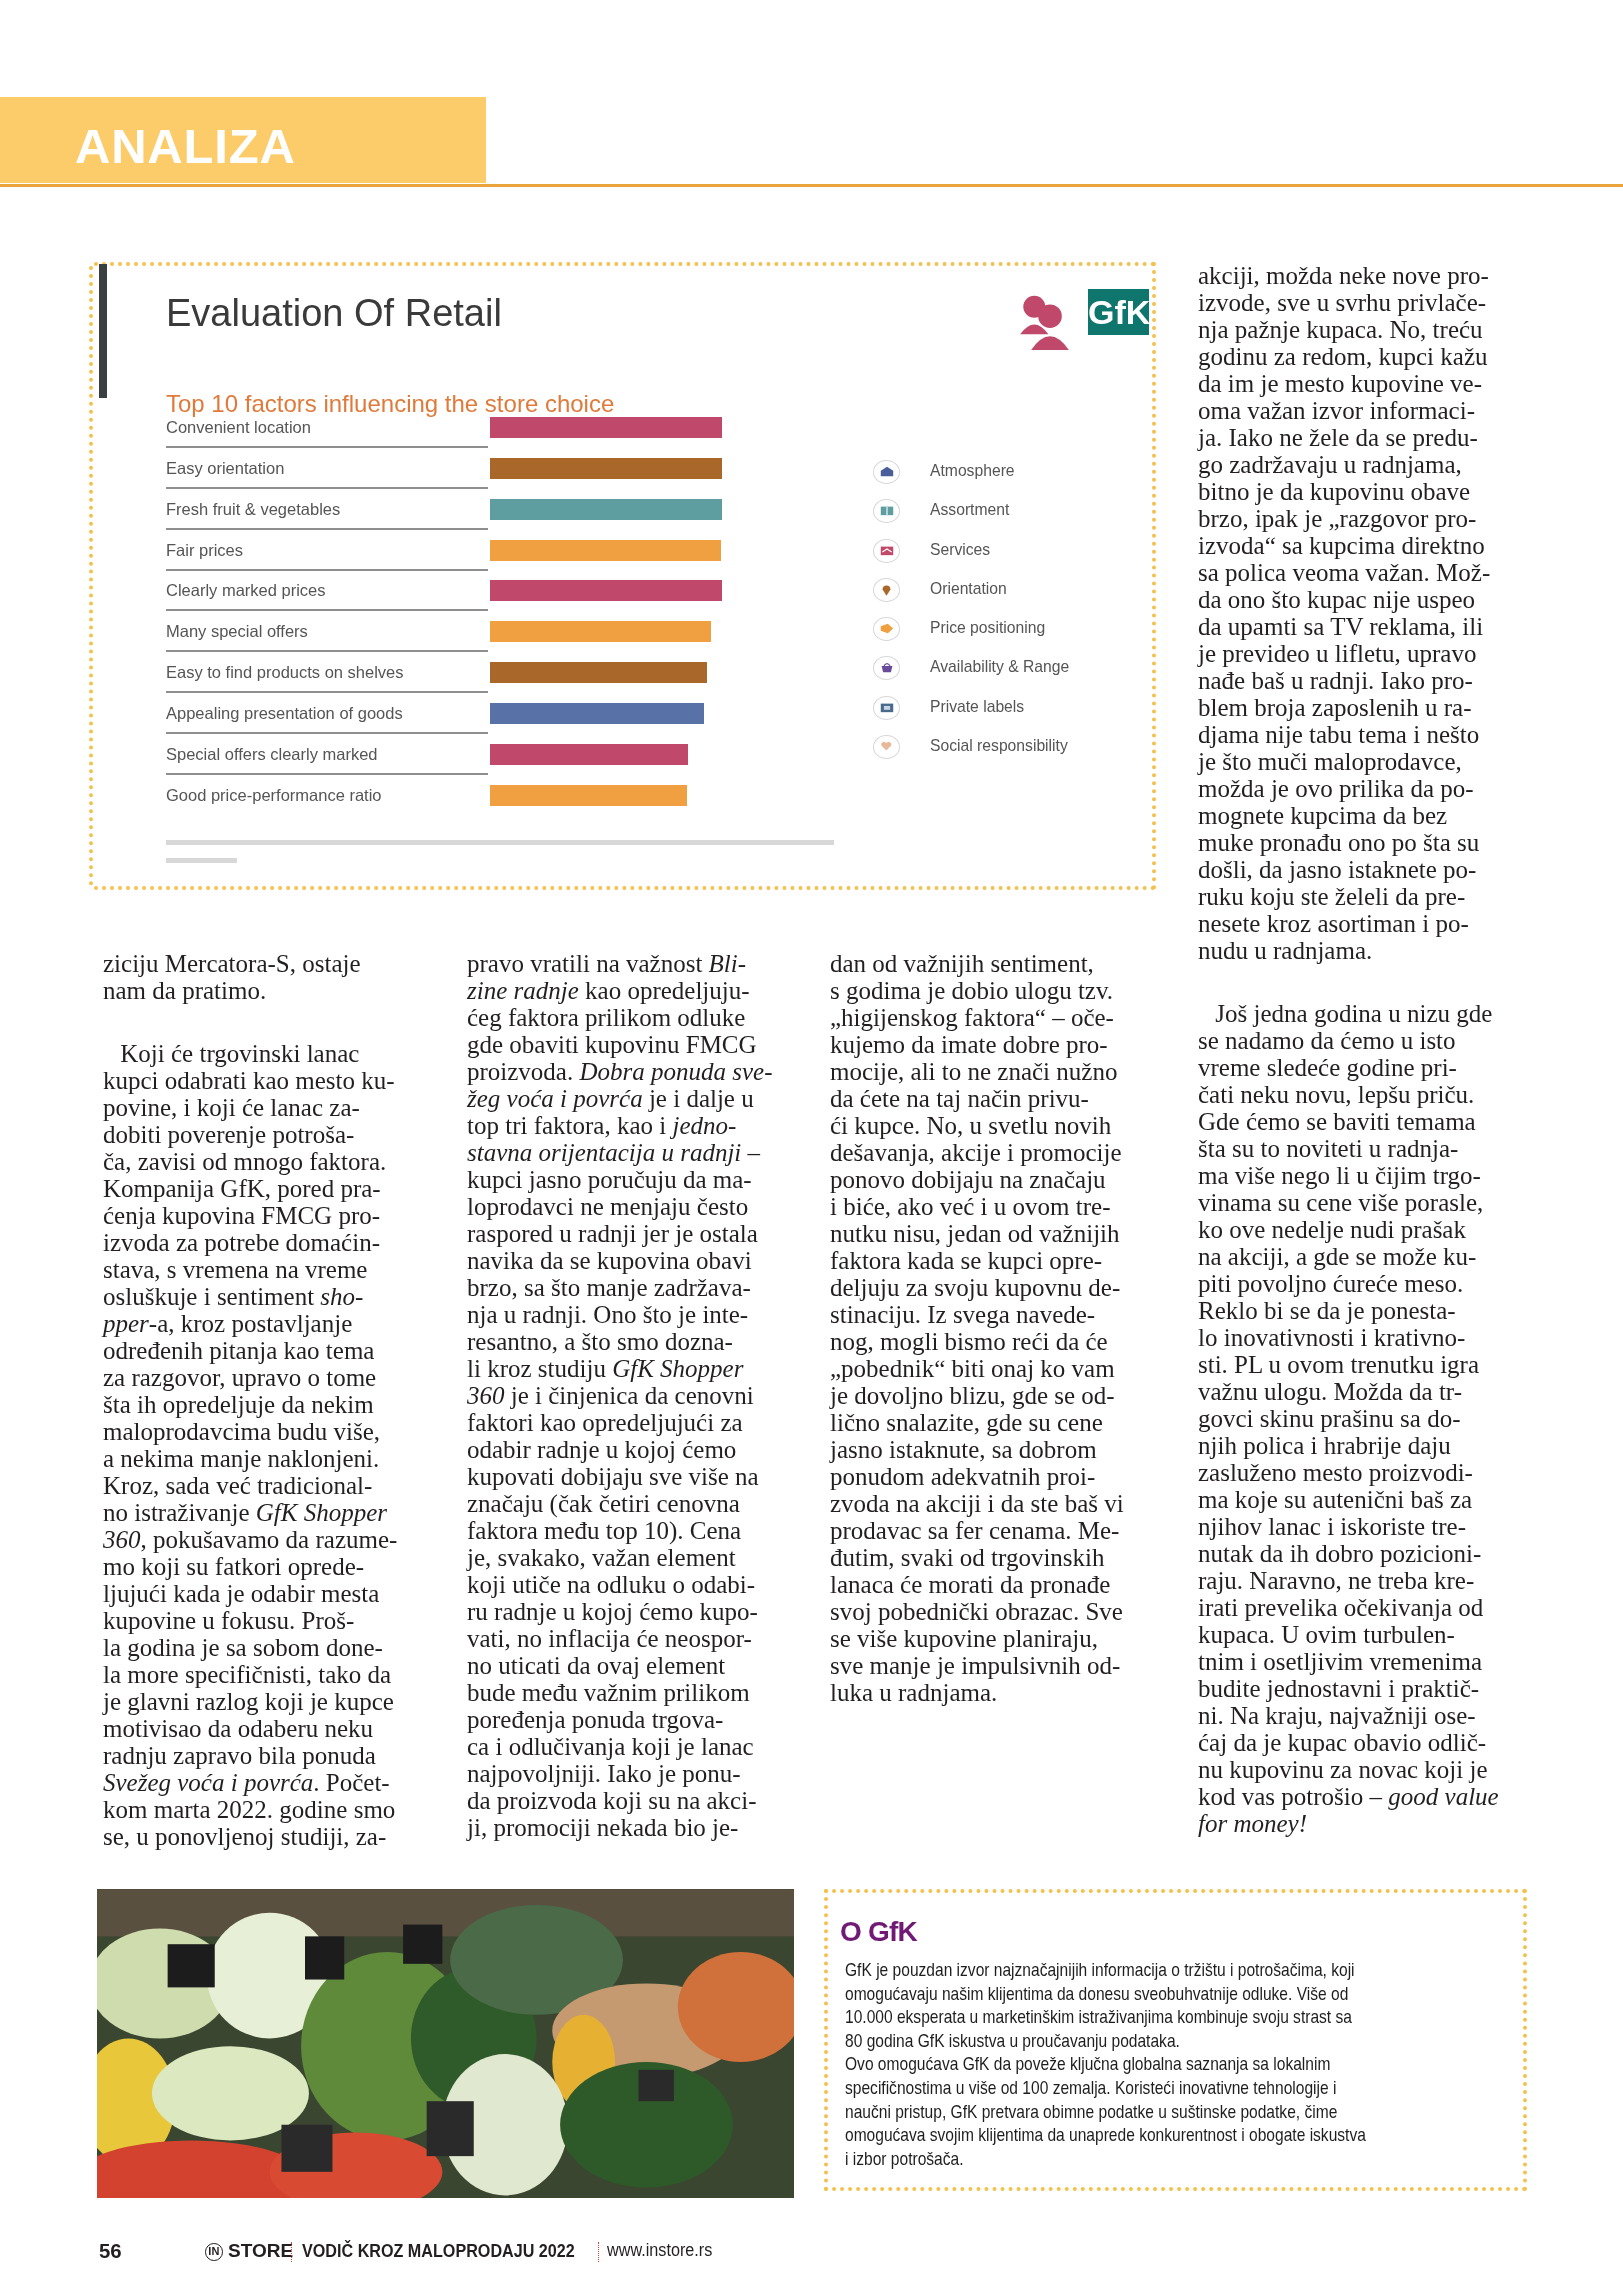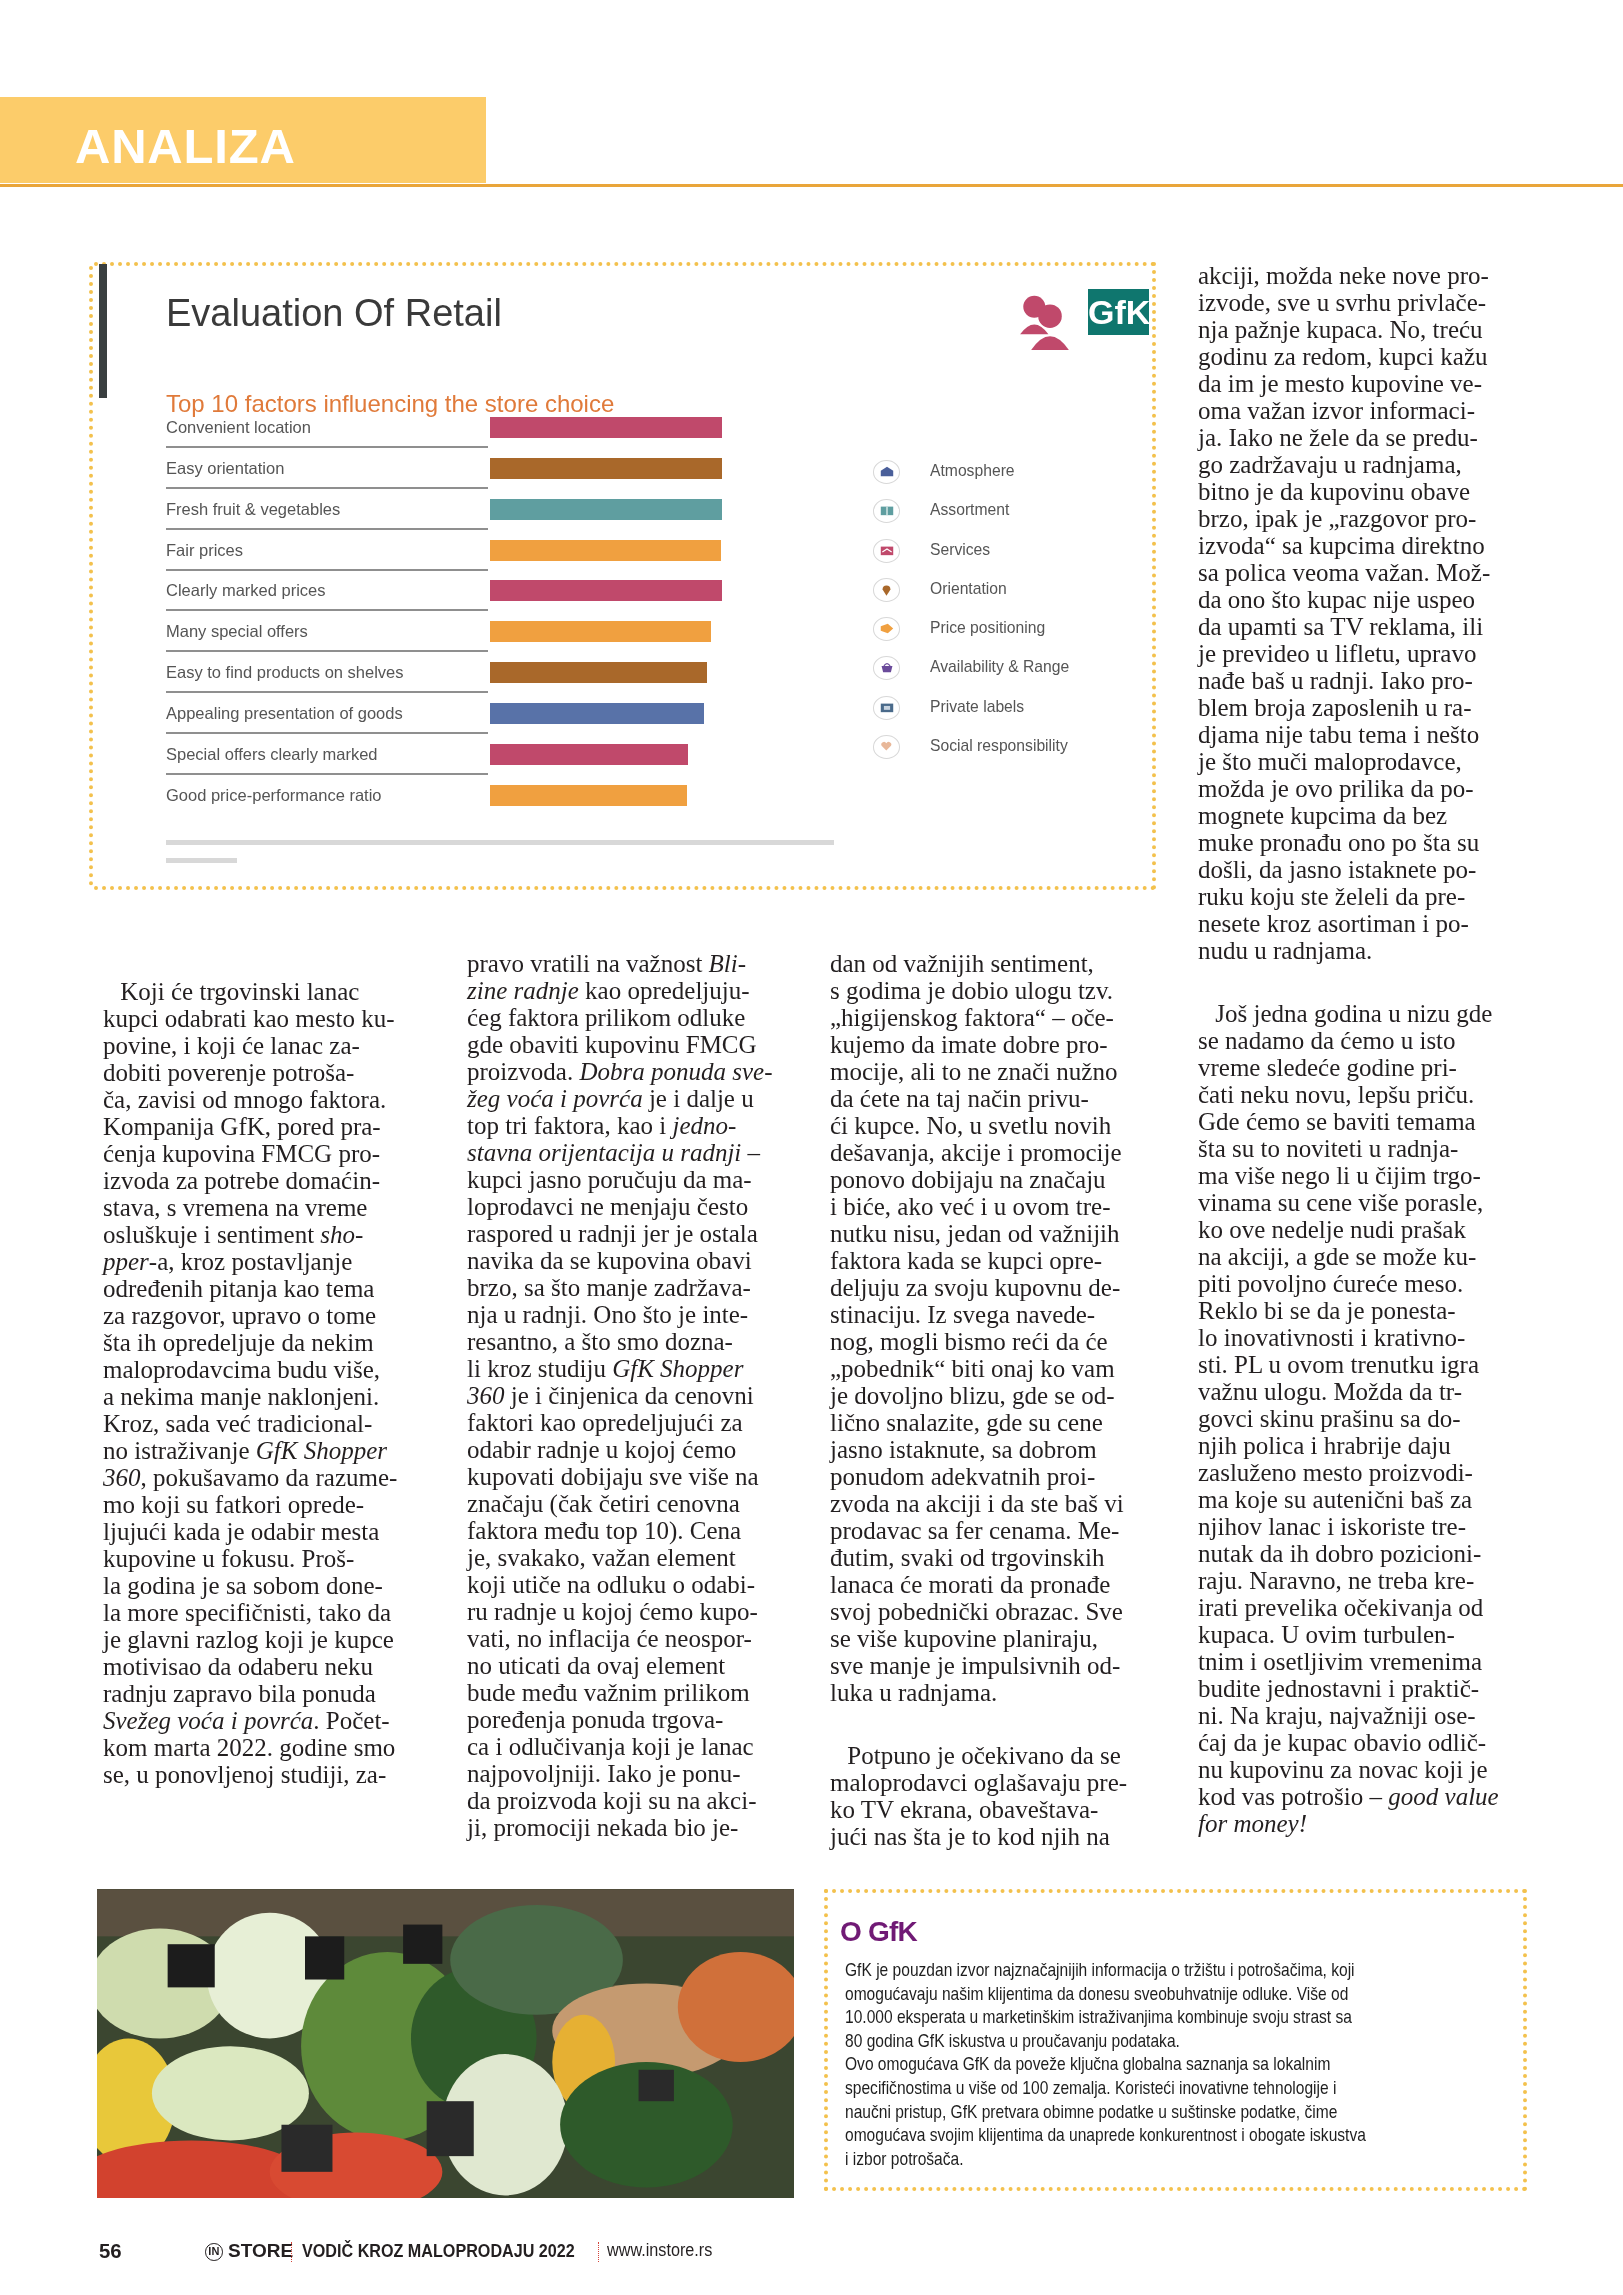--- a/index.html
+++ b/index.html
@@ -210,20 +210,24 @@
         </svg>
       </span>
     <span class="legend-label">Social responsibility</span>
   </div>
 </div>
 
 <div class="chart-source"></div>
 <div class="chart-source2"></div>
 
 <div class="col col-1">
+  <p>
+    <span class="line">ziciju Mercatora-S, ostaje</span>
+    <span class="line">nam da pratimo.</span>
+  </p>
   <div class="gap"></div>
   <p>
     <span class="line" style="padding-left:17.3px">Koji će trgovinski lanac</span>
     <span class="line">kupci odabrati kao mesto ku-</span>
     <span class="line">povine, i koji će lanac za-</span>
     <span class="line">dobiti poverenje potroša-</span>
     <span class="line">ča, zavisi od mnogo faktora.</span>
     <span class="line">Kompanija GfK, pored pra-</span>
     <span class="line">ćenja kupovina FMCG pro-</span>
     <span class="line">izvoda za potrebe domaćin-</span>
@@ -315,26 +319,20 @@
     <span class="line">zvoda na akciji i da ste baš vi</span>
     <span class="line">prodavac sa fer cenama. Me-</span>
     <span class="line">đutim, svaki od trgovinskih</span>
     <span class="line">lanaca će morati da pronađe</span>
     <span class="line">svoj pobednički obrazac. Sve</span>
     <span class="line">se više kupovine planiraju,</span>
     <span class="line">sve manje je impulsivnih od-</span>
     <span class="line">luka u radnjama.</span>
   </p>
   <div class="gap"></div>
-  <p>
-    <span class="line" style="padding-left:17.3px">Potpuno je očekivano da se</span>
-    <span class="line">maloprodavci oglašavaju pre-</span>
-    <span class="line">ko TV ekrana, obaveštava-</span>
-    <span class="line">jući nas šta je to kod njih na</span>
-  </p>
 </div>
 
 <div class="col col-4">
   <p>
     <span class="line">akciji, možda neke nove pro-</span>
     <span class="line">izvode, sve u svrhu privlače-</span>
     <span class="line">nja pažnje kupaca. No, treću</span>
     <span class="line">godinu za redom, kupci kažu</span>
     <span class="line">da im je mesto kupovine ve-</span>
     <span class="line">oma važan izvor informaci-</span>

